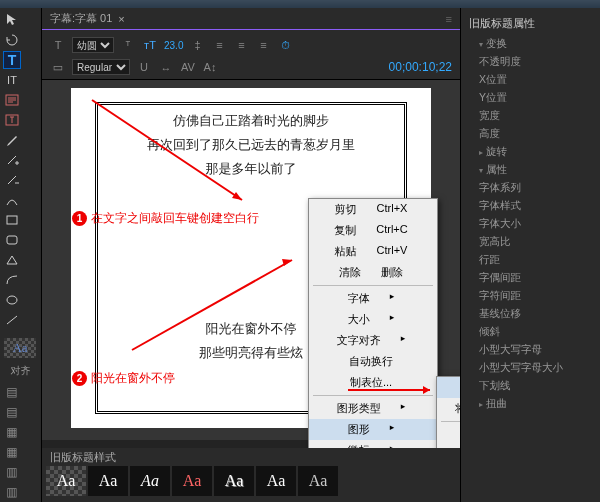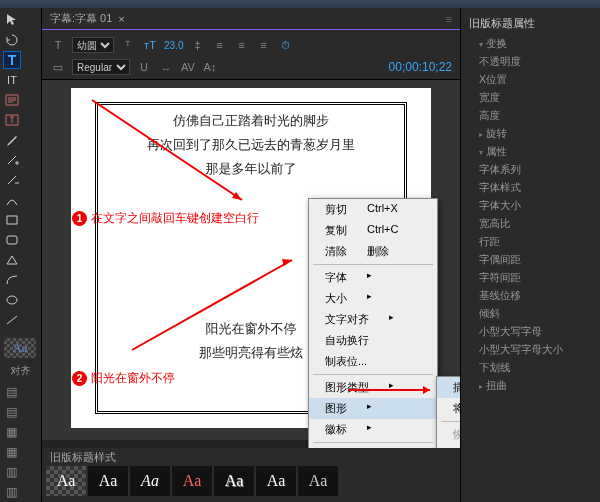--- a/index.html
+++ b/index.html
@@ -31,21 +31,21 @@
 .st-hd{height:18px;padding:2px 8px;font-size:11px;color:#aaa}
 .st-row{display:flex;gap:2px;padding:0 4px}
 .sw{width:40px;height:30px;background:#111;color:#fff;display:flex;align-items:center;justify-content:center;font-size:16px;font-family:serif}
 .sw.chk{background:repeating-conic-gradient(#555 0 25%,#333 0 50%) 0 0/8px 8px}
 .props{position:absolute;right:0;top:8px;width:140px;height:502px;background:#2a2a2a;border-left:1px solid #000;padding:4px 0}
 .pr-hd{font-size:11px;color:#ccc;padding:4px 8px}
 .pr-i{font-size:10.5px;color:#999;padding:2px 0 2px 18px;display:flex;align-items:center}
 .pr-i.g::before{content:"▸";margin-right:3px;color:#777;font-size:8px}
 .pr-i.o::before{content:"▾";margin-right:3px;color:#777;font-size:8px}
 .ctx{position:absolute;background:#eee;border:1px solid #888;box-shadow:2px 2px 6px rgba(0,0,0,.5);font-size:11px;color:#000}
-.ctx-i{padding:3px 20px 3px 16px;display:flex;justify-content:flex-start;gap:20px;white-space:nowrap}
+.ctx-i{padding:3px 20px 3px 16px;display:flex;justify-content:center;gap:20px;white-space:nowrap}
 .ctx-i:hover,.ctx-i.hl{background:#cde}
 .ctx-sep{height:1px;background:#bbb;margin:2px 4px}
 .ctx .ar::after{content:"▸";float:right;font-size:9px}
 .sub1{left:308px;top:198px;width:130px}
 .sub2{left:436px;top:376px;width:150px}
 svg.arrow{position:absolute;pointer-events:none}
 </style>
 </head>
 <body>
 
@@ -206,20 +206,24 @@
 <div class="ctx sub1">
 <div class="ctx-i">
       <span>剪切</span>
       <span>Ctrl+X</span>
     </div>
 <div class="ctx-i">
       <span>复制</span>
       <span>Ctrl+C</span>
     </div>
 <div class="ctx-i">
+      <span>粘贴</span>
+      <span>Ctrl+V</span>
+    </div>
+<div class="ctx-i">
       <span>清除</span>
       <span>删除</span>
     </div>
 <div class="ctx-sep"></div>
 <div class="ctx-i ar">
       <span>字体</span>
     </div>
 <div class="ctx-i ar">
       <span>大小</span>
     </div>
@@ -285,20 +289,21 @@
 <div class="sw">Aa</div>
 <div class="sw" style="color:#ccc">Aa</div>
 </div>
 </div>
 
 <div class="props">
 <div class="pr-hd">旧版标题属性</div>
 <div class="pr-i o">变换</div>
 <div class="pr-i">不透明度</div>
 <div class="pr-i">X位置</div>
+<div class="pr-i">Y位置</div>
 <div class="pr-i">宽度</div>
 <div class="pr-i">高度</div>
 <div class="pr-i g">旋转</div>
 <div class="pr-i o">属性</div>
 <div class="pr-i">字体系列</div>
 <div class="pr-i">字体样式</div>
 <div class="pr-i">字体大小</div>
 <div class="pr-i">宽高比</div>
 <div class="pr-i">行距</div>
 <div class="pr-i">字偶间距</div>

